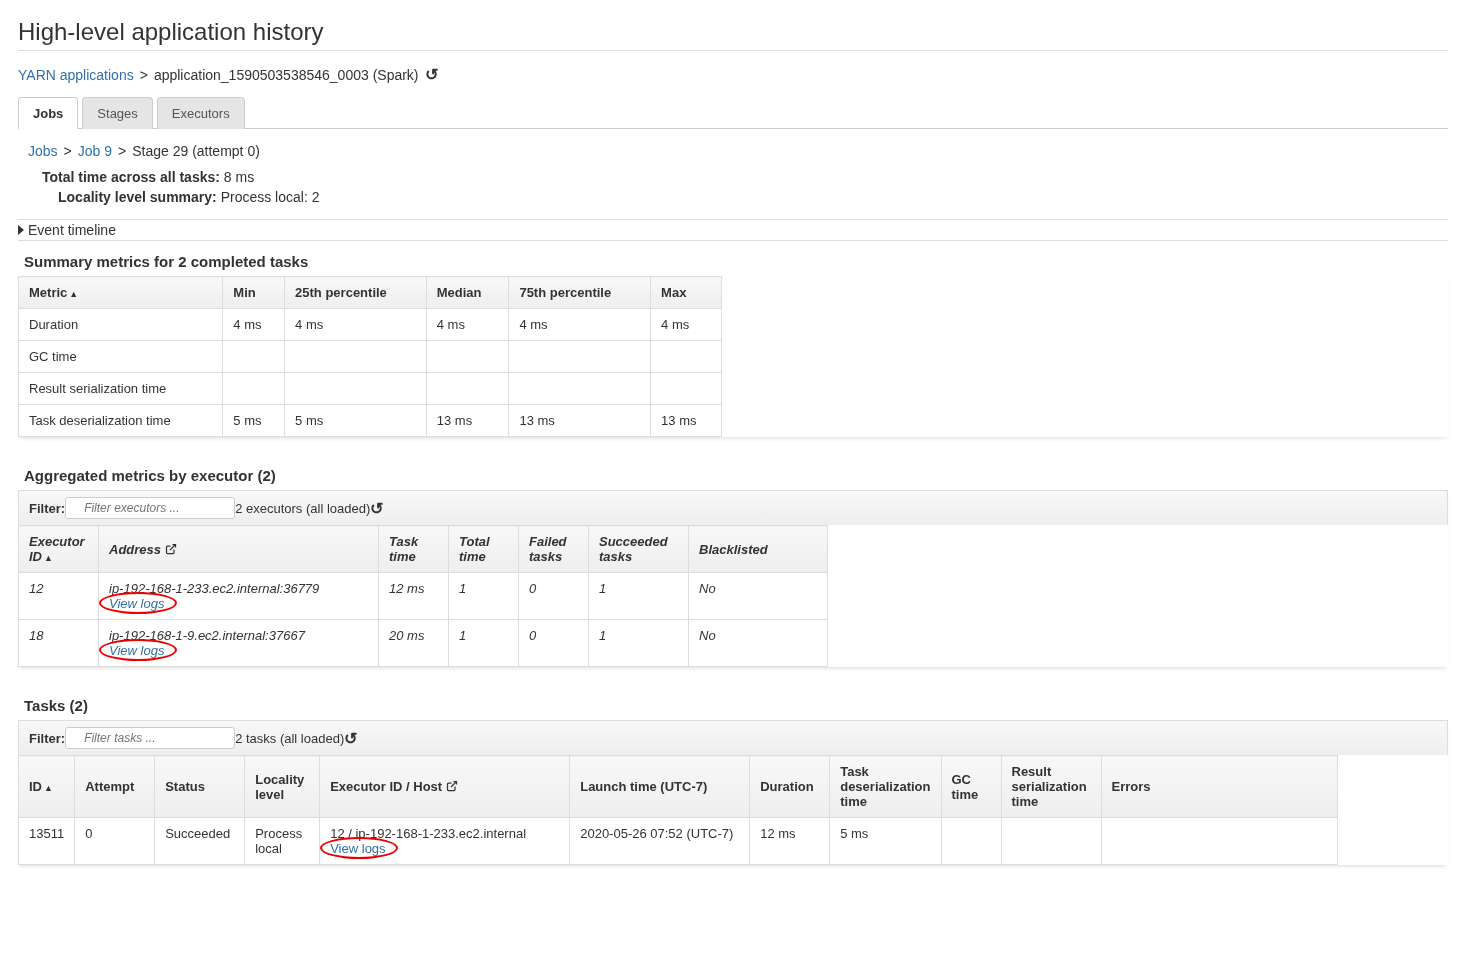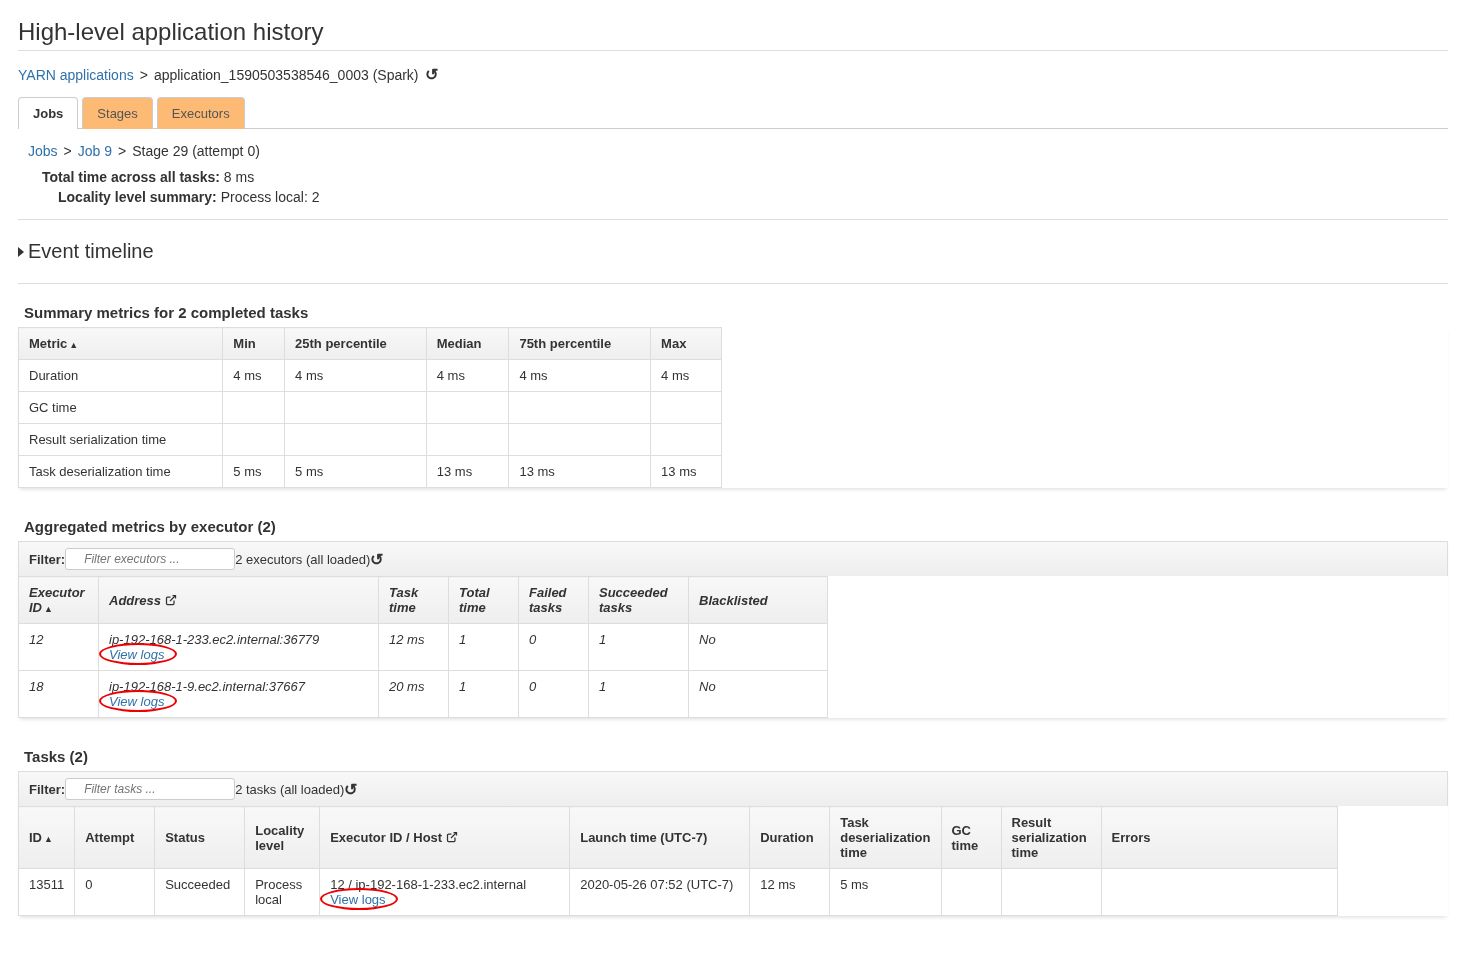--- a/index.html
+++ b/index.html
@@ -1,27 +1,27 @@
 <!DOCTYPE html>
 <html><head>
 <meta charset="utf-8">
 <style>
 * { box-sizing: border-box; margin: 0; padding: 0; }
 body { font-family: "Helvetica Neue", Helvetica, Arial, sans-serif; font-size: 13px; color: #333; background: #fff; padding: 18px; }
 h1 { font-size: 24px; font-weight: 500; color: #333; margin-bottom: 6px; border-bottom: 1px solid #ddd; padding-bottom: 4px; }
 a { color: #3071a9; text-decoration: none; cursor: pointer; }
 .breadcrumb { margin: 14px 0 12px 0; font-size: 14px; display: flex; align-items: center; gap: 6px; }
 .tabs { border-bottom: 1px solid #ccc; display: flex; }
-.tab { padding: 8px 14px; border: 1px solid transparent; border-bottom: none; font-size: 13px; color: #555; cursor: pointer; border-radius: 4px 4px 0 0; background: #fdba74; margin-right: 4px; border-color: #ccc; position: relative; top: 1px; }
+.tab { padding: 8px 14px; border: 1px solid transparent; border-bottom: none; font-size: 13px; color: #555; cursor: pointer; border-radius: 4px 4px 0 0; background: #e5e5e5; margin-right: 4px; border-color: #ccc; position: relative; top: 1px; }
 .tab.active { background: #fff; border-color: #ccc; font-weight: bold; color: #333; }
 .sub-crumb { margin: 14px 0 10px 10px; font-size: 14px; display: flex; gap: 6px; }
 .summary-pairs { margin-left: 24px; margin-bottom: 14px; }
 .summary-pairs div { margin-bottom: 4px; font-size: 14px; }
 .summary-pairs .lab { font-weight: bold; }
-.section-toggle { border-top: 1px solid #ddd; border-bottom: 1px solid #ddd; padding: 20px 0; margin-bottom: 20px; display: flex; align-items: center; gap: 4px; font-size: 20px; }
+.section-toggle { border-top: 1px solid #ddd; border-bottom: 1px solid #ddd; padding: 2px 0; margin-bottom: 12px; display: flex; align-items: center; gap: 4px; font-size: 14px; }
 h3.section-title { font-size: 15px; font-weight: bold; margin: 10px 0 6px 6px; }
 table { border-collapse: collapse; font-size: 13px; }
 table.summary-table { width: 704px; }
 table.exec-table { width: 810px; font-style: italic; }
 table.task-table { width: 100%; max-width: 1320px; }
 table th { background: linear-gradient(#f8f8f8, #eee); border: 1px solid #ddd; padding: 8px 10px; text-align: left; font-weight: bold; color: #333; }
 table td { border: 1px solid #ddd; padding: 8px 10px; vertical-align: top; }
 .sort-arrow { font-size: 9px; margin-left: 2px; color: #333; }
 .filter-row { background: linear-gradient(#f8f8f8, #eee); border: 1px solid #ddd; border-bottom: none; padding: 6px 10px; display: flex; align-items: center; gap: 0; font-size: 13px; }
 .filter-row .label { font-weight: bold; }

